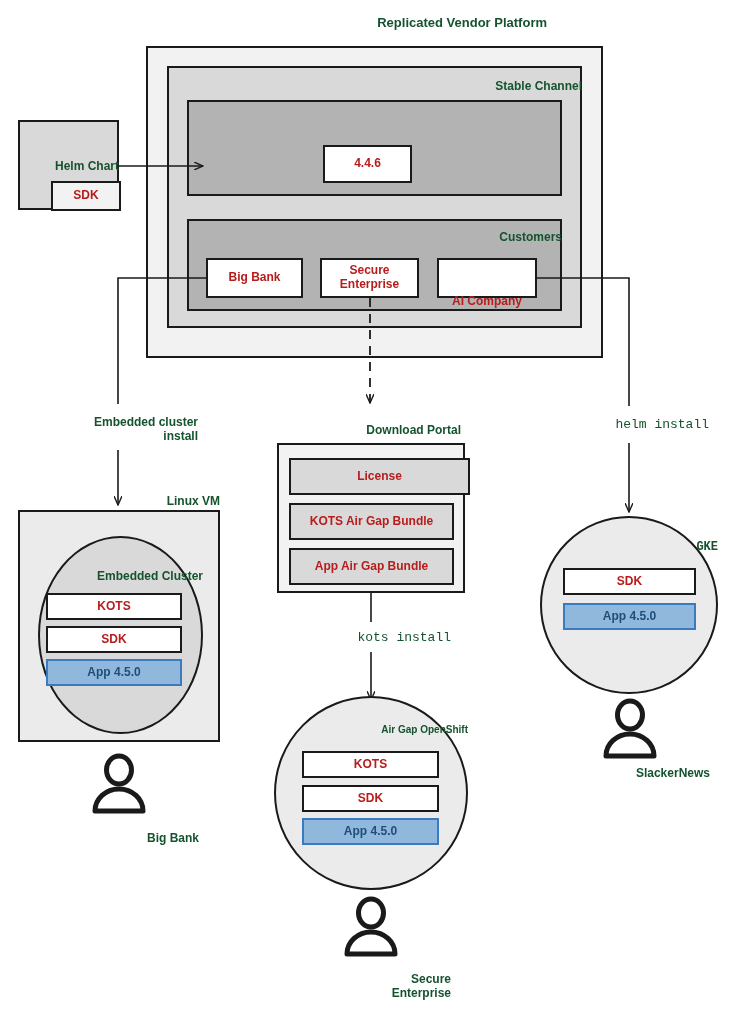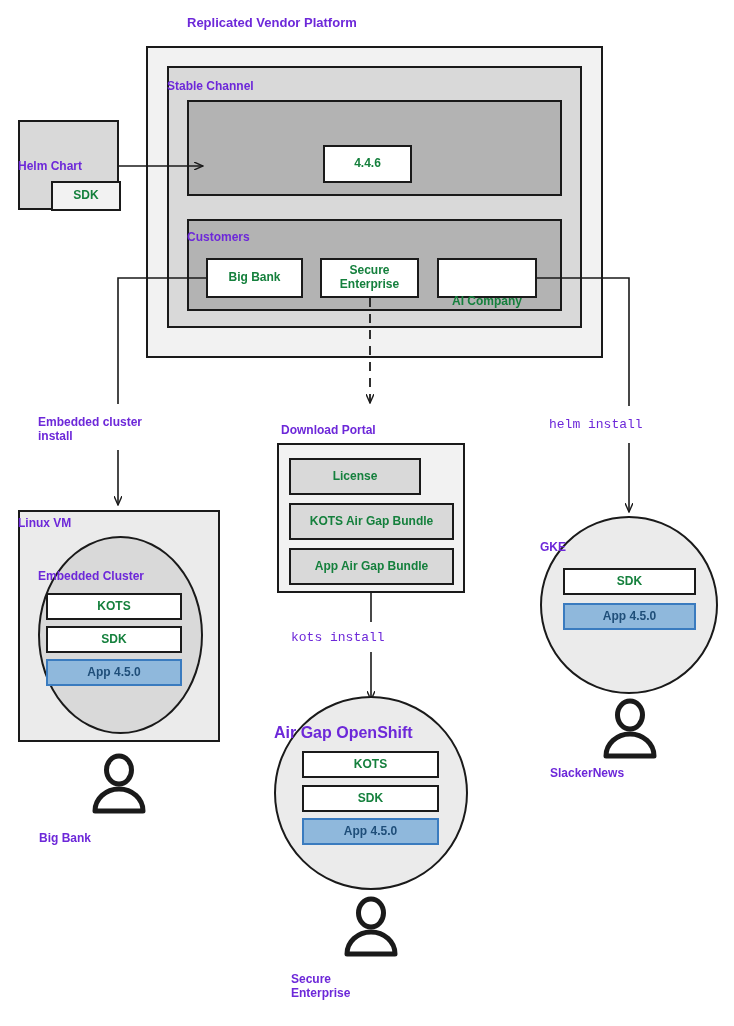--- a/index.html
+++ b/index.html
@@ -15,36 +15,36 @@
     overflow: hidden;
   }
   #diagram {
     position: absolute;
     left: 0; top: 0;
     width: 734px;
     height: 1026px;
   }
   .lbl {
     position: absolute;
-    text-align: left;
+    text-align: right;
     font-weight: bold;
-    color: #6d28d9;
+    color: #14532d;
     line-height: 1.18;
     white-space: pre;
   }
   .box {
     position: absolute;
     box-sizing: border-box;
     border: 2px solid #1a1a1a;
     display: flex;
     align-items: center;
     justify-content: center;
     text-align: center;
     font-weight: bold;
-    color: #15803d;
+    color: #b91c1c;
     line-height: 1.15;
   }
   .mono {
     font-family: "Liberation Mono", "DejaVu Sans Mono", monospace;
     font-weight: normal;
     letter-spacing: 0px;
   }
   .ellipse { border-radius: 50%; }
   svg { position: absolute; left: 0; top: 0; overflow: visible; }
 </style>
@@ -120,33 +120,33 @@
 install</div>
 
   <div class="lbl mono" style="left:291px; top:630px; width:160px; font-size:13px;">kots install</div>
 
   <div class="lbl mono" style="left:549px; top:417px; width:160px; font-size:13px;">helm install</div>
 
   <div class="lbl" style="left:281px; top:423px; width:180px; font-size:12px;">Download Portal</div>
   <div style="position:absolute; left:277px; top:443px; width:188px; height:150px;
               background:#F2F2F2; border:2px solid #1A1A1A; box-sizing:border-box;"></div>
 
-  <div class="box" style="left:289px; top:458px; width:132px; height:37px; background:#D9D9D9; font-size:12px;">
+  <div class="box" style="left:289px; top:458px; width:181px; height:37px; background:#D9D9D9; font-size:12px;">
     <span>License</span>
   </div>
   <div class="box" style="left:289px; top:548px; width:165px; height:37px; background:#D9D9D9; font-size:12px;">
     <span>App Air Gap Bundle</span>
   </div>
   <div class="box" style="left:289px; top:503px; width:165px; height:37px; background:#D9D9D9; font-size:12px;">
     <span>KOTS Air Gap Bundle</span>
   </div>
 
   <div style="position:absolute; left:18px; top:510px; width:202px; height:232px;
               background:#EBEBEB; border:2px solid #1A1A1A; box-sizing:border-box;"></div>
-  <div class="lbl" style="left:18px; top:516px; width:167px; font-size:12px;">Linux VM</div>
+  <div class="lbl" style="left:18px; top:494px; width:202px; font-size:12px;">Linux VM</div>
 
   <div class="ellipse" style="position:absolute; left:38px; top:536px; width:165px; height:198px;
               background:#D9D9D9; border:2px solid #1A1A1A; box-sizing:border-box;"></div>
   <div class="lbl" style="left:38px; top:569px; width:165px; font-size:12px;">Embedded Cluster</div>
 
   <div class="box" style="left:46px; top:593px; width:136px; height:27px; background:#FFFFFF; font-size:12px;">
     <span>KOTS</span>
   </div>
   <div class="box" style="left:46px; top:626px; width:136px; height:27px; background:#FFFFFF; font-size:12px;">
     <span>SDK</span>
@@ -157,21 +157,21 @@
   </div>
 
   <svg width="60" height="62" viewBox="0 0 60 62" style="left:89px; top:755px;">
     <ellipse cx="30" cy="15" rx="12.5" ry="14" fill="none" stroke="#1A1A1A" stroke-width="5"></ellipse>
     <path d="M6,56 a24,22 0 0 1 48,0 z" fill="none" stroke="#1A1A1A" stroke-width="5" stroke-linejoin="round"></path>
   </svg>
   <div class="lbl" style="left:39px; top:831px; width:160px; font-size:12px; white-space:pre-line;">Big Bank</div>
 
   <div class="ellipse" style="position:absolute; left:274px; top:696px; width:194px; height:194px;
               background:#EBEBEB; border:2px solid #1A1A1A; box-sizing:border-box;"></div>
-  <div class="lbl" style="left:274px; top:724px; width:194px; font-size:16px;">Air Gap OpenShift</div>
+  <div class="lbl" style="left:274px; top:724px; width:194px; font-size:10px;">Air Gap OpenShift</div>
 
   <div class="box" style="left:302px; top:751px; width:137px; height:27px; background:#FFFFFF; font-size:12px;">
     <span>KOTS</span>
   </div>
   <div class="box" style="left:302px; top:785px; width:137px; height:27px; background:#FFFFFF; font-size:12px;">
     <span>SDK</span>
   </div>
   <div class="box" style="left:302px; top:818px; width:137px; height:27px;
               background:#8FB8DC; border-color:#3A7BBF; color:#1F4E79; font-size:12px;">
     <span>App 4.5.0</span>
@@ -179,21 +179,21 @@
 
   <svg width="60" height="62" viewBox="0 0 60 62" style="left:341px; top:898px;">
     <ellipse cx="30" cy="15" rx="12.5" ry="14" fill="none" stroke="#1A1A1A" stroke-width="5"></ellipse>
     <path d="M6,56 a24,22 0 0 1 48,0 z" fill="none" stroke="#1A1A1A" stroke-width="5" stroke-linejoin="round"></path>
   </svg>
   <div class="lbl" style="left:291px; top:972px; width:160px; font-size:12px; white-space:pre-line;">Secure
 Enterprise</div>
 
   <div class="ellipse" style="position:absolute; left:540px; top:516px; width:178px; height:178px;
               background:#EBEBEB; border:2px solid #1A1A1A; box-sizing:border-box;"></div>
-  <div class="lbl" style="left:540px; top:540px; width:178px; font-size:12px;">GKE</div>
+  <div class="lbl" style="left:540px; top:540px; width:178px; font-size:12px;font-family:Liberation Mono, monospace;">GKE</div>
 
   <div class="box" style="left:563px; top:568px; width:133px; height:27px; background:#FFFFFF; font-size:12px;">
     <span>SDK</span>
   </div>
   <div class="box" style="left:563px; top:603px; width:133px; height:27px;
               background:#8FB8DC; border-color:#3A7BBF; color:#1F4E79; font-size:12px;">
     <span>App 4.5.0</span>
   </div>
 
   <svg width="60" height="62" viewBox="0 0 60 62" style="left:600px; top:700px;">

